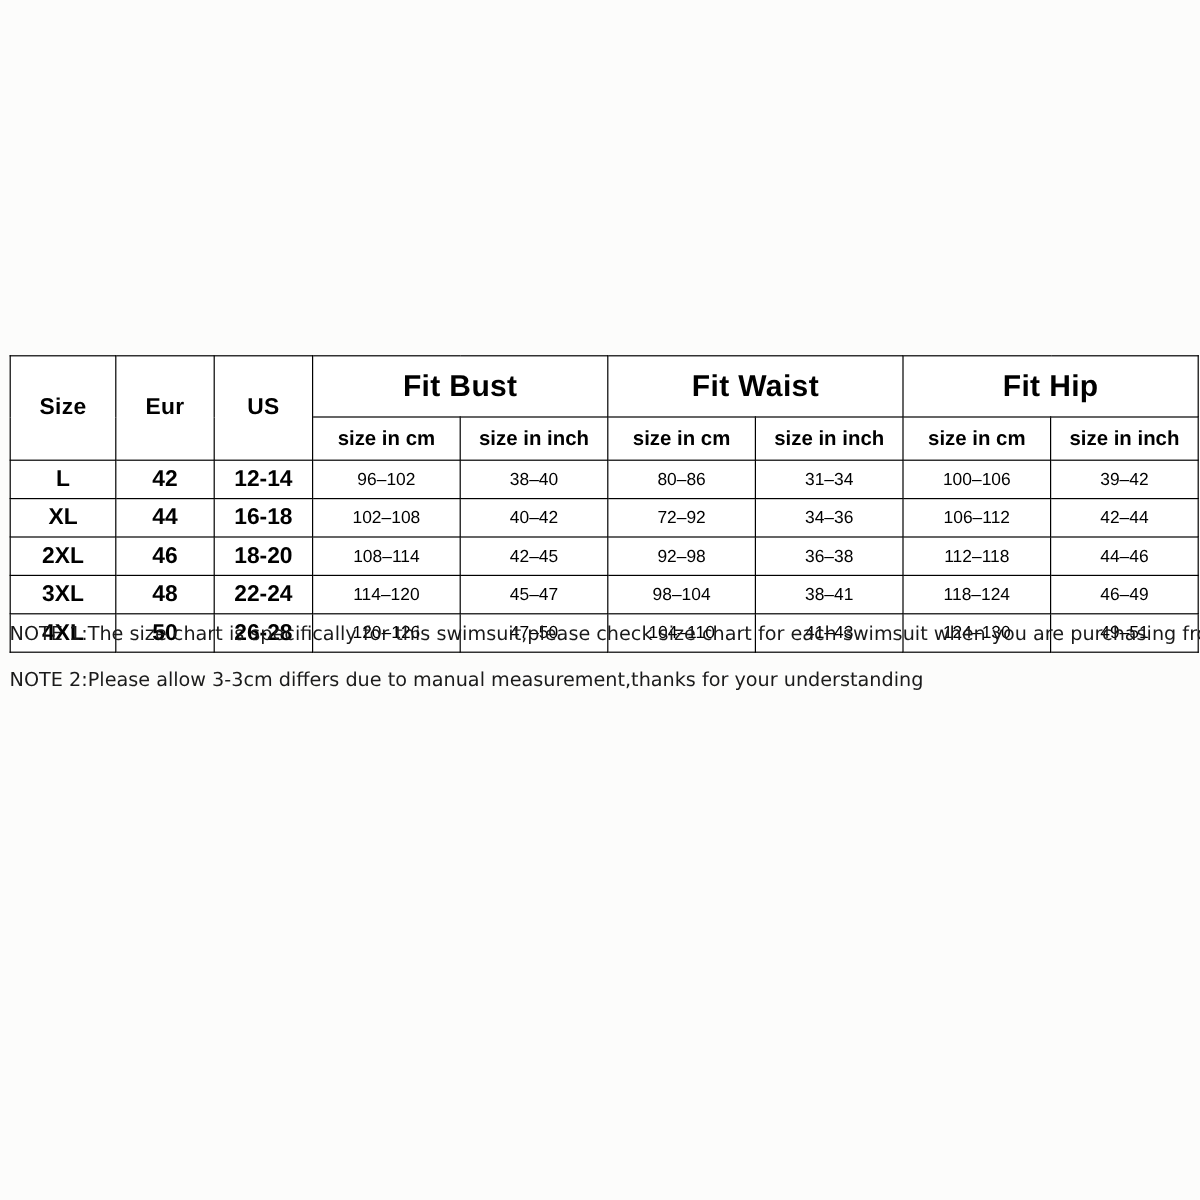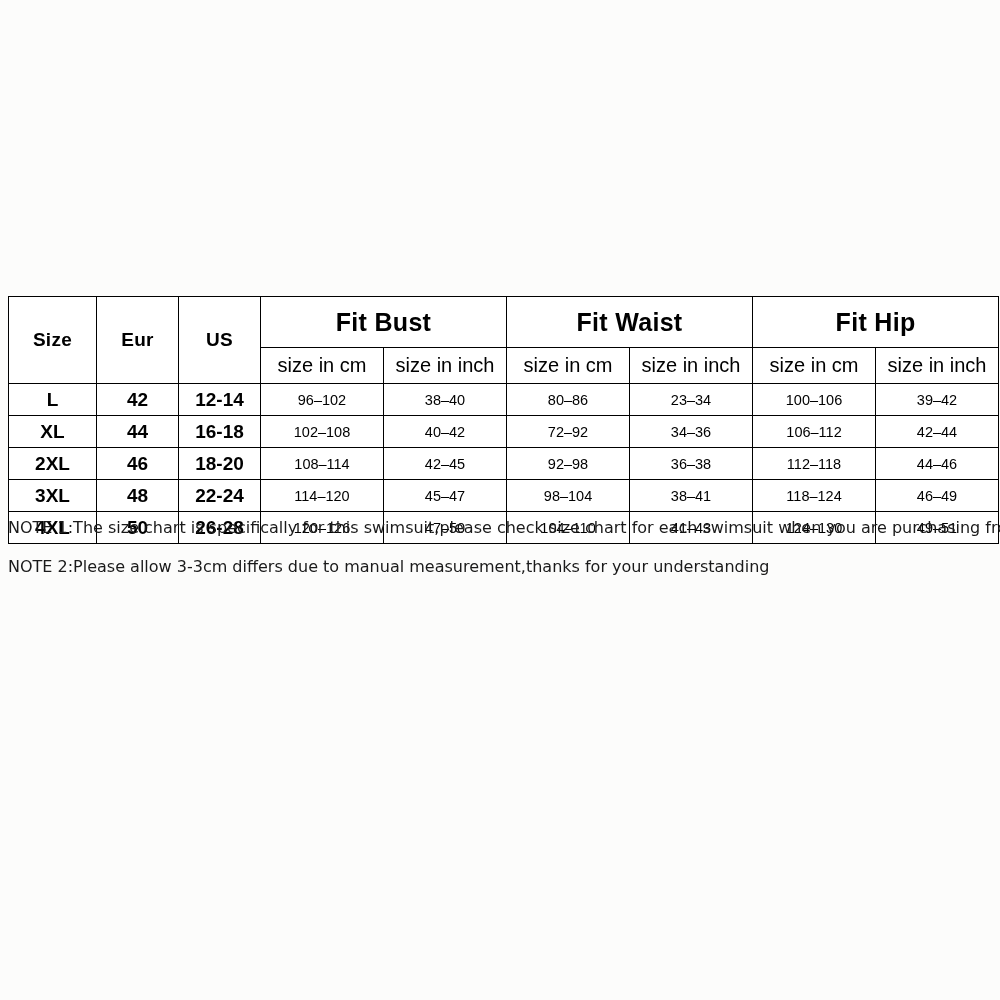--- a/index.html
+++ b/index.html
@@ -56,22 +56,22 @@
   col.c-unit  { width: 123px; }
 
   .grp-head {
     height: 50px;
     font-size: 25px;
     font-weight: bold;
     letter-spacing: .3px;
   }
   .sub-head {
     height: 35px;
-    font-size: 20px;
-    font-weight: normal;
+    font-size: 17px;
+    font-weight: bold;
   }
   .rowlabel {
     height: 31px;
     font-size: 19px;
     font-weight: bold;
   }
   td.val {
     font-size: 14.5px;
     font-weight: normal;
   }
@@ -135,21 +135,21 @@
         </tr>
       </thead>
       <tbody>
         <tr>
           <td class="rowlabel">L</td>
           <td class="rowlabel">42</td>
           <td class="rowlabel">12-14</td>
           <td class="val">96–102</td>
           <td class="val">38–40</td>
           <td class="val">80–86</td>
-          <td class="val">23–34</td>
+          <td class="val">31–34</td>
           <td class="val">100–106</td>
           <td class="val">39–42</td>
         </tr>
         <tr>
           <td class="rowlabel">XL</td>
           <td class="rowlabel">44</td>
           <td class="rowlabel">16-18</td>
           <td class="val">102–108</td>
           <td class="val">40–42</td>
           <td class="val">72–92</td>

